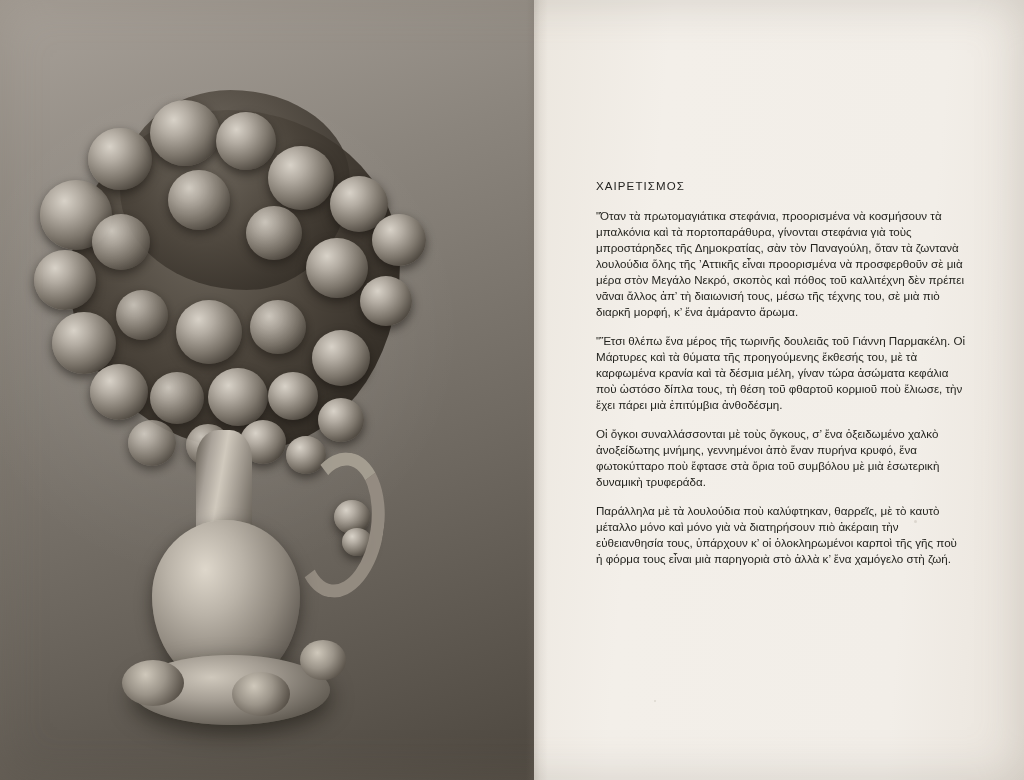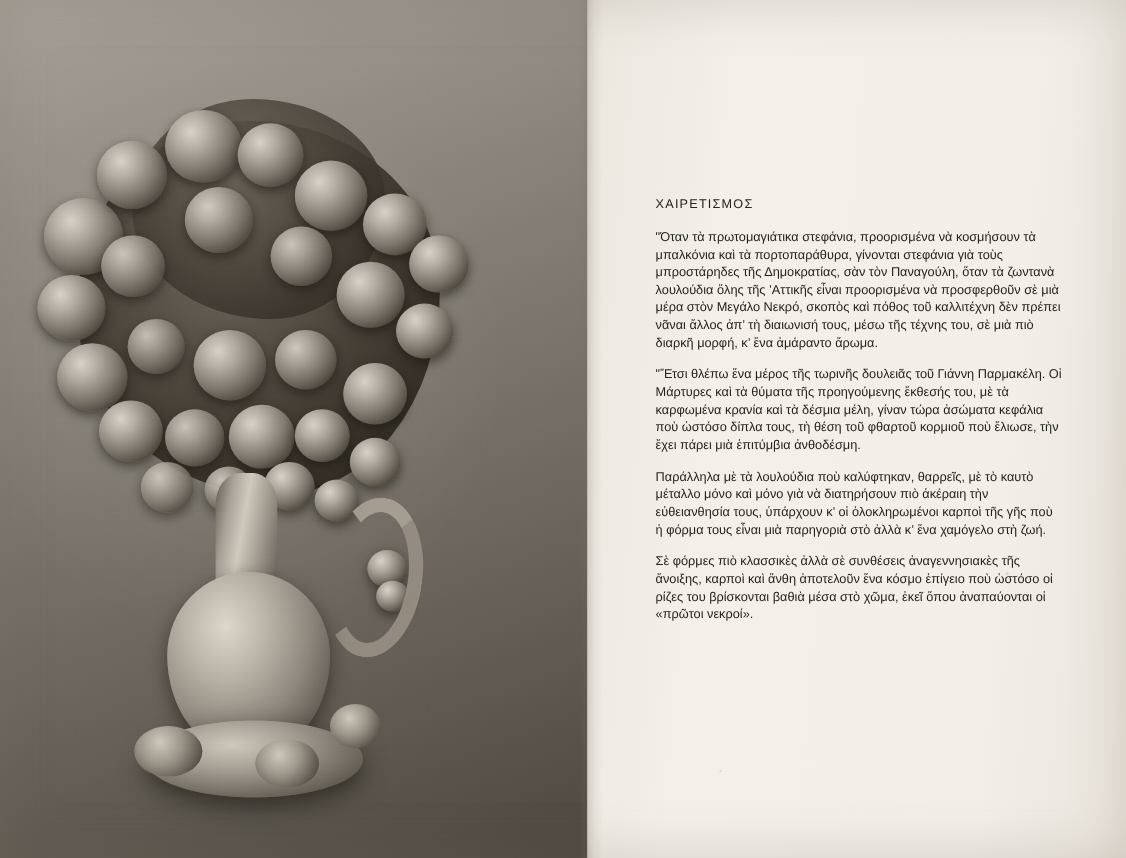--- a/index.html
+++ b/index.html
@@ -10,21 +10,21 @@
     width: 1024px;
     height: 780px;
     background: #ffffff;
     font-family: "Liberation Sans", sans-serif;
     overflow: hidden;
   }
   .spread {
     position: relative;
     width: 1024px;
     height: 780px;
-    background: #d946ef;
+    background: #e5e5e5;
     display: flex;
   }
   
   .page-left {
     position: relative;
     width: 534px;
     height: 780px;
     background: linear-gradient(95deg, #e9e3da 0%, #efeae3 35%, #f1ece5 70%, #e6e0d7 100%);
     overflow: hidden;
   }
@@ -246,21 +246,21 @@
 
   <div class="page-right">
     <div class="paper-speck" style="left:380px; top:520px; width:3px; height:3px;"></div>
     <div class="paper-speck" style="left:120px; top:700px; width:2px; height:2px;"></div>
 
     <div class="text-col">
       <div class="heading">ΧΑΙΡΕΤΙΣΜΟΣ</div>
 
       <p class="para">"Όταν τὰ πρωτομαγιάτικα στεφάνια, προορισμένα νὰ κοσμήσουν τὰ μπαλκόνια καὶ τὰ πορτοπαράθυρα, γίνονται στεφάνια γιὰ τοὺς μπροστάρηδες τῆς Δημοκρατίας, σὰν τὸν Παναγούλη, ὅταν τὰ ζωντανὰ λουλούδια ὅλης τῆς ’Αττικῆς εἶναι προορισμένα νὰ προσφερθοῦν σὲ μιὰ μέρα στὸν Μεγάλο Νεκρό, σκοπὸς καὶ πόθος τοῦ καλλιτέχνη δὲν πρέπει νᾶναι ἄλλος ἀπ’ τὴ διαιωνισή τους, μέσω τῆς τέχνης του, σὲ μιὰ πιὸ διαρκῆ μορφή, κ’ ἕνα ἀμάραντο ἄρωμα.</p>
       <p class="para">"Ἔτσι θλέπω ἕνα μέρος τῆς τωρινῆς δουλειᾶς τοῦ Γιάννη Παρμακέλη. Οἱ Μάρτυρες καὶ τὰ θύματα τῆς προηγούμενης ἔκθεσής του, μὲ τὰ καρφωμένα κρανία καὶ τὰ δέσμια μέλη, γίναν τώρα ἀσώματα κεφάλια ποὺ ὡστόσο δίπλα τους, τὴ θέση τοῦ φθαρτοῦ κορμιοῦ ποὺ ἔλιωσε, τὴν ἔχει πάρει μιὰ ἐπιτύμβια ἀνθοδέσμη.</p>
+      <p class="para">Οἱ ὄγκοι συναλλάσσονται μὲ τοὺς ὄγκους, σ’ ἕνα ὀξειδωμένο χαλκὸ ἀνοξείδωτης μνήμης, γεννημένοι ἀπὸ ἕναν πυρήνα κρυφό, ἕνα φωτοκύτταρο ποὺ ἔφτασε στὰ ὅρια τοῦ συμβόλου μὲ μιὰ ἐσωτερικὴ δυναμικὴ τρυφεράδα.</p>
       <p class="para">Παράλληλα μὲ τὰ λουλούδια ποὺ καλύφτηκαν, θαρρεῖς, μὲ τὸ καυτὸ μέταλλο μόνο καὶ μόνο γιὰ νὰ διατηρήσουν πιὸ ἀκέραιη τὴν εὐθειανθησία τους, ὑπάρχουν κ’ οἱ ὁλοκληρωμένοι καρποὶ τῆς γῆς ποὺ ἡ φόρμα τους εἶναι μιὰ παρηγοριὰ στὸ ἀλλὰ κ’ ἕνα χαμόγελο στὴ ζωή.</p>
-      <p class="para">Σὲ φόρμες πιὸ κλασσικὲς ἀλλὰ σὲ συνθέσεις ἀναγεννησιακὲς τῆς ἄνοιξης, καρποὶ καὶ ἄνθη ἀποτελοῦν ἕνα κόσμο ἐπίγειο ποὺ ὡστόσο οἱ ρίζες του βρίσκονται βαθιὰ μέσα στὸ χῶμα, ἐκεῖ ὅπου ἀναπαύονται οἱ «πρῶτοι νεκροί».</p>
 
     </div>
   </div>
 
   <div class="gutter-shadow"></div>
   <div class="edge-vignette"></div>
 </div>
 
 </body></html>

